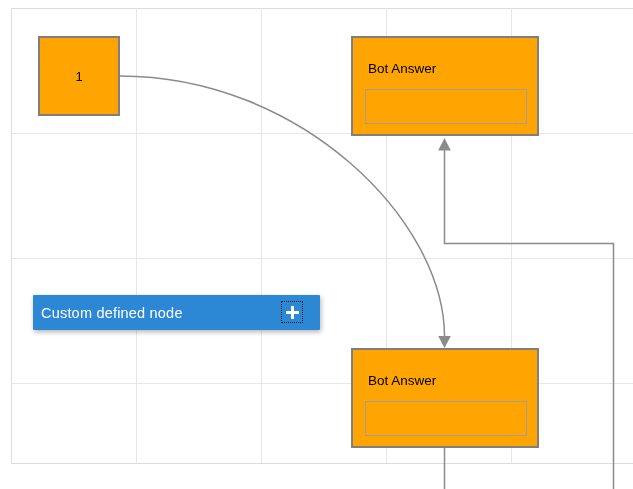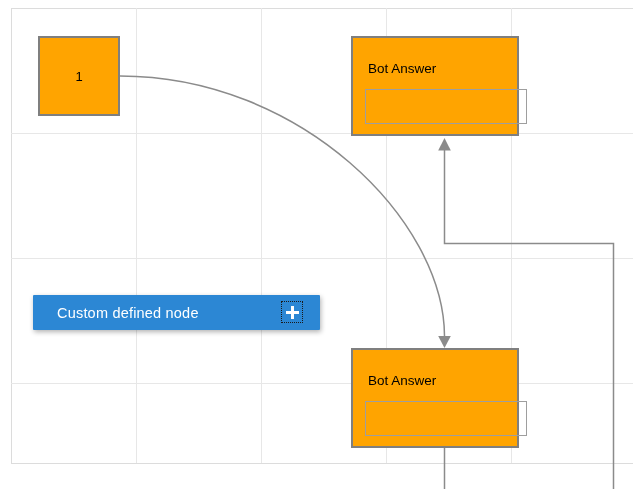--- a/index.html
+++ b/index.html
@@ -38,21 +38,21 @@
   .square-node {
     left: 38px; top: 36px;
     width: 82px; height: 80px;
     display: flex;
     align-items: center;
     justify-content: center;
     font-size: 13px;
     color: #000;
   }
   .bot-node {
-    width: 168px; height: 100px;
+    width: 188px; height: 100px;
     padding: 23px 0 0 15px;
     font-size: 13.5px;
     color: #000;
   }
   .bot-node-top    { left: 351px; top: 36px; }
   .bot-node-bottom { left: 351px; top: 348px; }
   .bot-input {
     position: absolute;
     left: 12px; top: 51px;
     width: 160px; height: 33px;
@@ -64,21 +64,21 @@
     width: 287px; height: 35px;
     background: var(--custom-blue, #2c87d4);
     border-radius: 1px;
     box-shadow: 1px 2px 5px rgba(0,0,0,0.3);
     display: flex;
     align-items: center;
     color: #ffffff;
     font-size: 14.5px;
   }
   .custom-node .label {
-    padding-left: 24px;
+    padding-left: 8px;
     letter-spacing: 0.2px;
   }
   .add-handle {
     position: absolute;
     left: 248px; top: 6px;
     width: 22px; height: 22px;
     box-sizing: border-box;
     border: 1px dotted #1a1a1a;
     display: flex;
     align-items: center;

